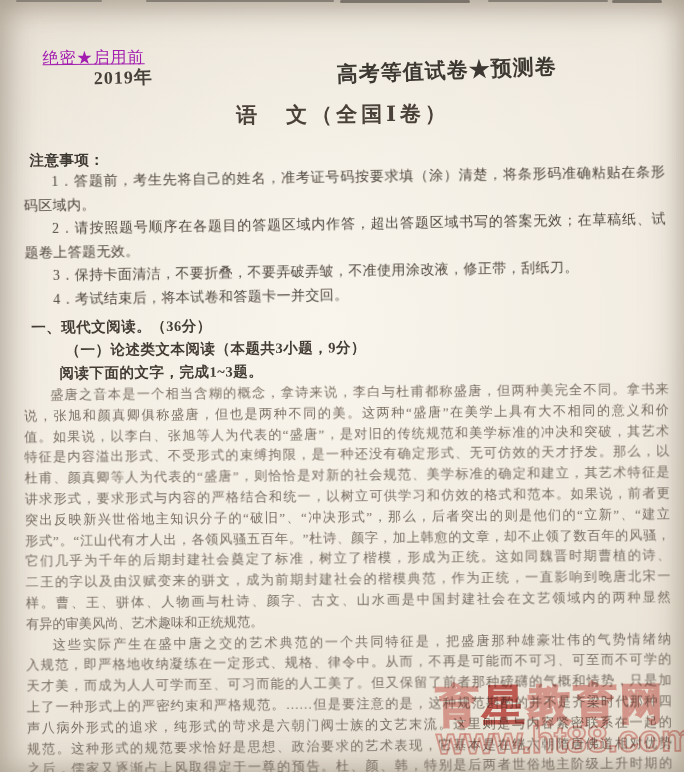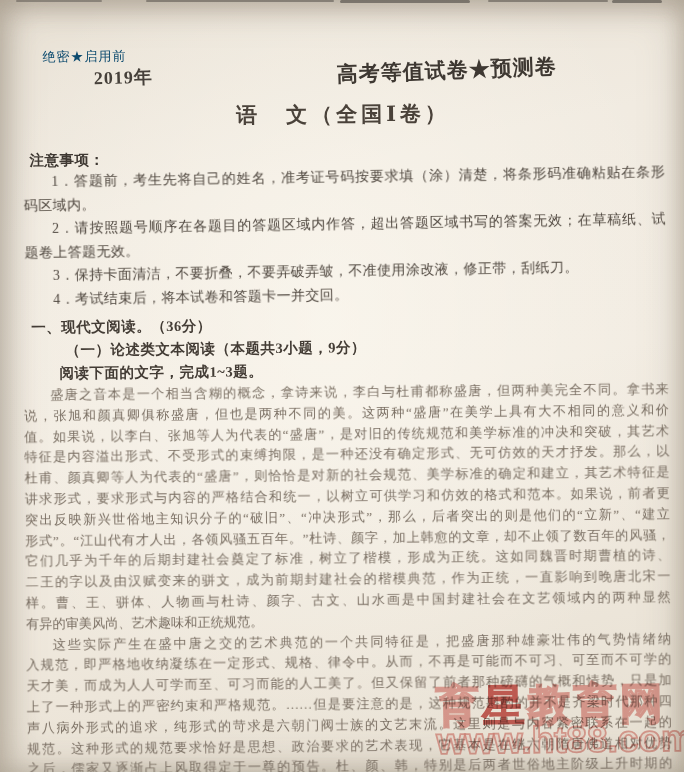--- a/index.html
+++ b/index.html
@@ -21,21 +21,21 @@
   }
   .scan-edge{position:absolute;top:0;height:3px;background:#4c4742;filter:blur(.4px);border-radius:2px;}
   .se1{left:16px;width:86px;opacity:.45;height:2px;}
   .se2{left:146px;width:188px;opacity:.5;height:2px;}
   .se3{left:340px;width:130px;opacity:.6;}
   .se4{left:488px;width:120px;opacity:.5;height:2px;}
   .se5{left:612px;width:50px;opacity:.6;}
 
   .content{position:absolute;left:0;top:0;width:684px;transform:rotate(-0.55deg);transform-origin:40% 40%;}
 
-  .classification{position:absolute;left:42px;top:46px;font-size:13px;color:#0c4a6e;letter-spacing:1px;}
+  .classification{position:absolute;left:42px;top:46px;font-size:16px;color:#a21caf;letter-spacing:1px;text-decoration:underline;}
   .year{position:absolute;left:93px;top:64px;font-size:18px;font-weight:bold;color:#46403a;transform:rotate(-1.1deg);letter-spacing:1px;}
   .exam-label{position:absolute;left:336px;top:58px;font-size:21px;font-weight:bold;color:#3e3832;letter-spacing:1px;transform:rotate(-1.6deg);}
   .main-title{position:absolute;left:0;top:101px;width:684px;text-align:center;font-size:21px;font-weight:600;color:#4a423a;letter-spacing:4px;}
 
   .notice-head{position:absolute;left:28px;top:149px;font-size:14.5px;font-weight:bold;color:#3e3832;letter-spacing:.5px;}
   .notice{position:absolute;left:22px;top:166px;width:642px;transform:rotate(-0.35deg);filter:blur(.15px);}
   .notice .nline{font-size:14px;line-height:23.6px;color:#4f473f;text-align:justify;text-align-last:justify;letter-spacing:.4px;}
   .notice .nline.end{text-align-last:left;}
   .notice .nline.indent{text-indent:2em;}
 

